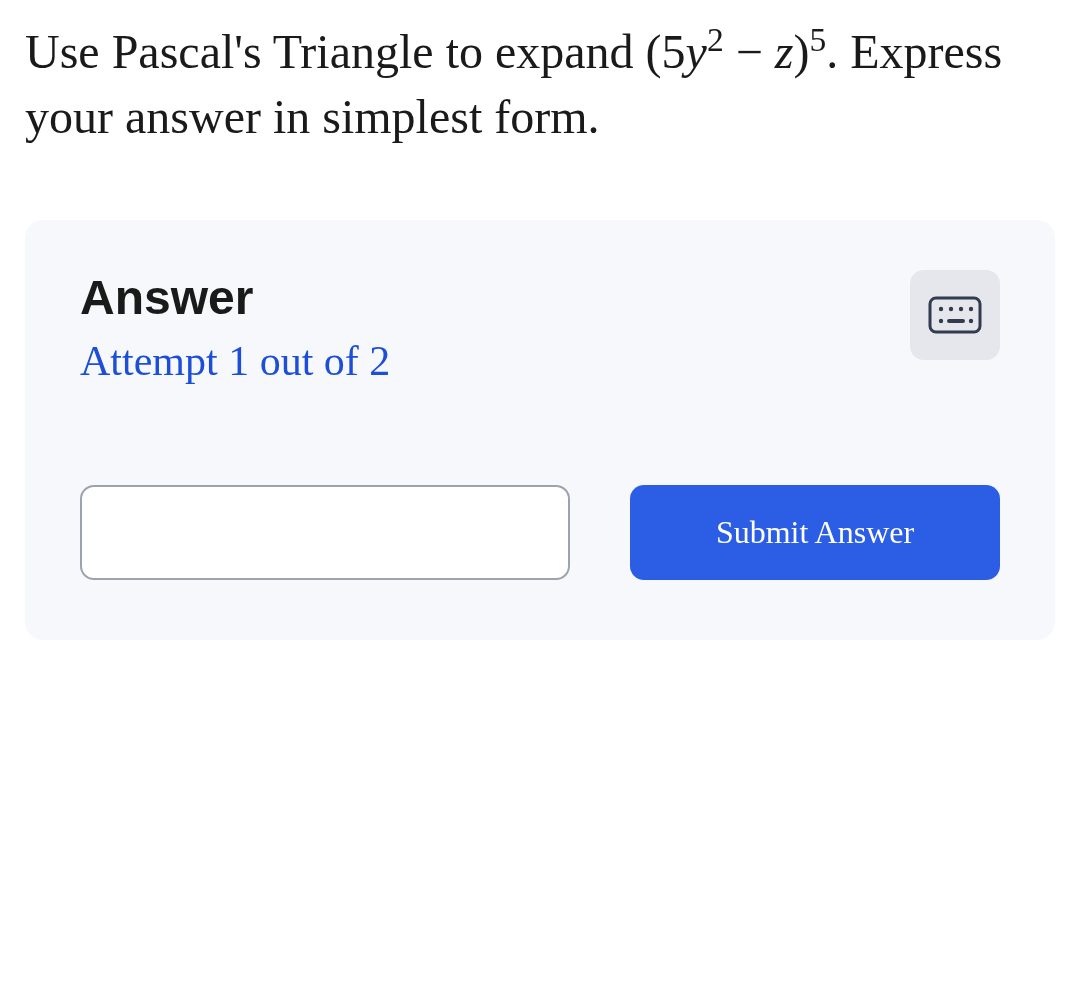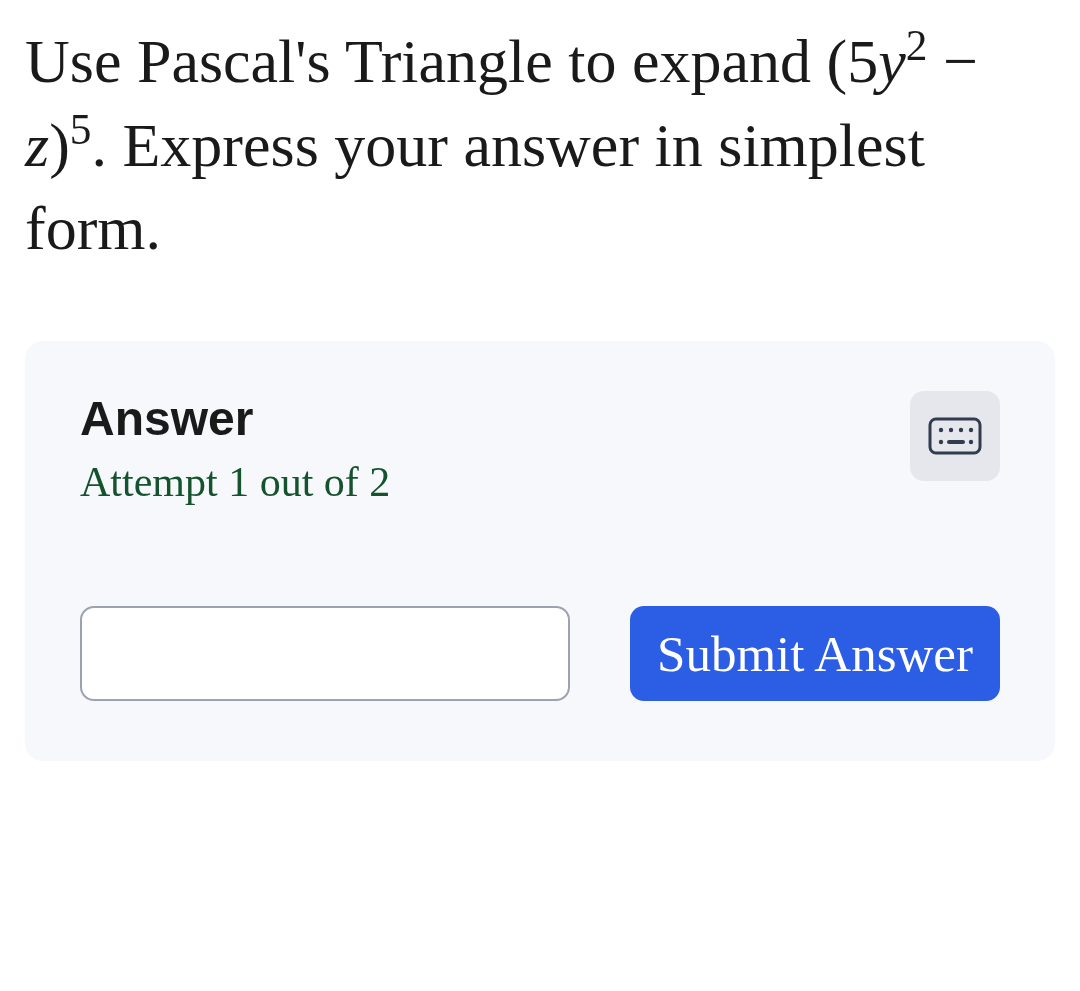--- a/index.html
+++ b/index.html
@@ -9,21 +9,21 @@
     }
     body {
       font-family: Georgia, 'Times New Roman', serif;
       background: #ffffff;
       width: 1080px;
       height: 991px;
       padding: 20px 25px;
       color: #1a1a1a;
     }
     .question-text {
-      font-size: 62px;
+      font-size: 48px;
       line-height: 1.35;
       margin-bottom: 70px;
       font-weight: 400;
     }
     .math-expr {
       font-family: 'Times New Roman', serif;
       font-style: italic;
     }
     .sup {
       font-size: 0.7em;
@@ -44,21 +44,21 @@
     .answer-title {
       font-family: -apple-system, BlinkMacSystemFont, 'Segoe UI', Arial, sans-serif;
       font-size: 48px;
       font-weight: 700;
       color: #1a1a1a;
       margin-bottom: 12px;
     }
     .attempt-text {
       font-family: Georgia, 'Times New Roman', serif;
       font-size: 42px;
-      color: #14532d;
+      color: #1d4ed8;
       font-weight: 400;
     }
     .keyboard-button {
       background: #e5e7ed;
       border: none;
       border-radius: 14px;
       width: 90px;
       height: 90px;
       display: flex;
       align-items: center;
@@ -86,21 +86,21 @@
       font-family: Georgia, serif;
     }
     .submit-button {
       flex: 1;
       height: 95px;
       background: #2c5de5;
       border: none;
       border-radius: 14px;
       color: #ffffff;
       font-family: Georgia, 'Times New Roman', serif;
-      font-size: 51px;
+      font-size: 32px;
       font-weight: 400;
       cursor: pointer;
     }
   </style>
 </head>
 <body>
 
 <div class="question-text">
   <span>Use Pascal's Triangle to expand </span><span class="math-expr"><span style="font-style:normal">(5</span><span>y</span><span class="sup" style="font-style:normal">2</span><span style="font-style:normal"> − </span><span>z</span><span style="font-style:normal">)</span><span class="sup" style="font-style:normal">5</span></span><span>. Express your answer in simplest form.</span>
 </div>

